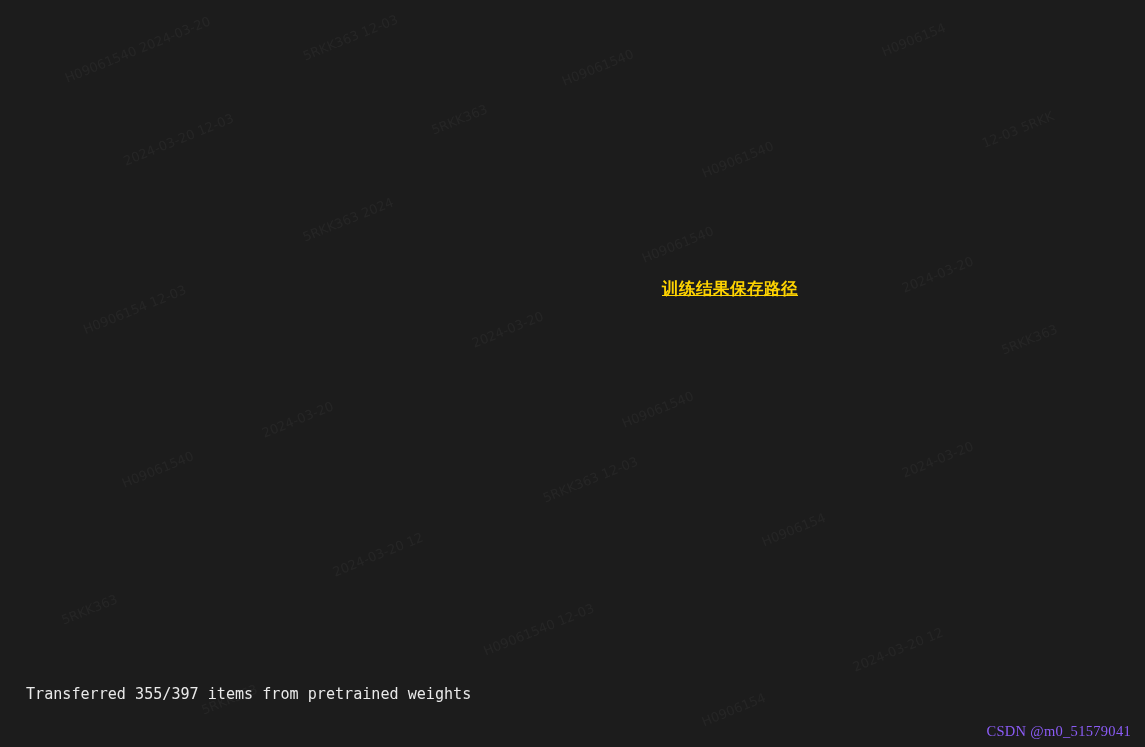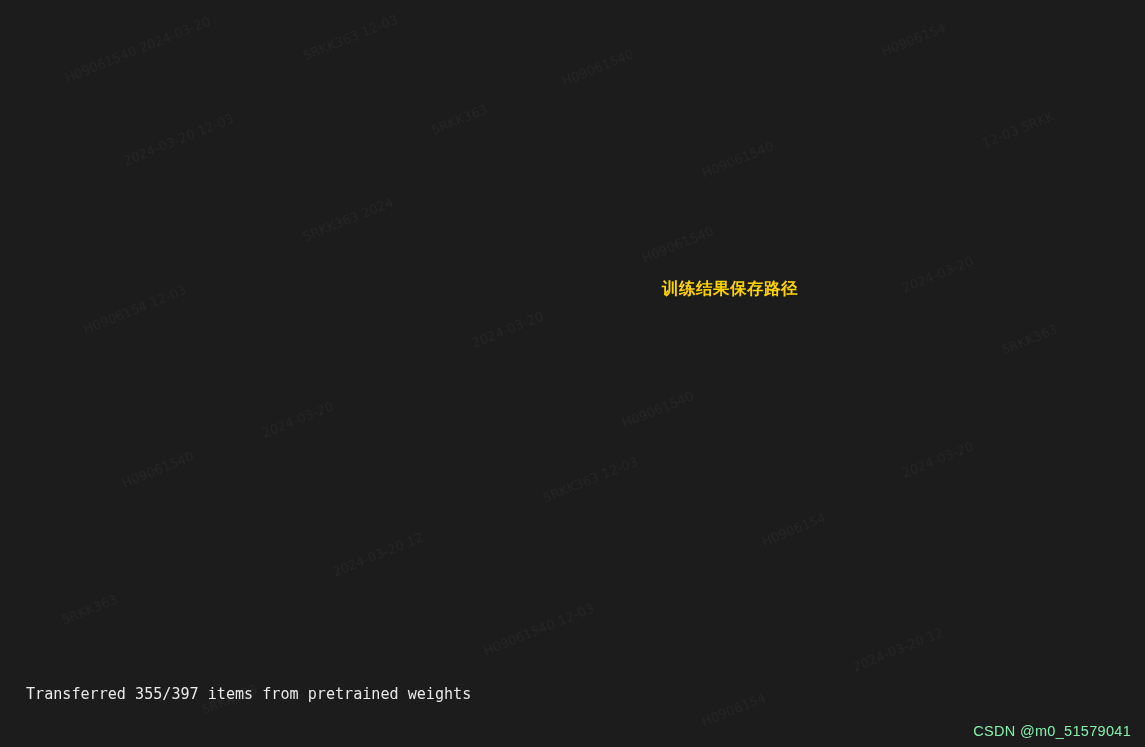--- a/index.html
+++ b/index.html
@@ -40,29 +40,30 @@
     position: absolute;
     left: 662px;
     top: 279px;
     color: #ffd400;
     font-family: "DejaVu Sans", "Liberation Sans", sans-serif;
     font-size: 16.5px;
     font-weight: bold;
     letter-spacing: 0.5px;
     white-space: pre;
     z-index: 5;
+    text-decoration: underline;
   }
 
   
   .csdn {
     position: absolute;
     right: 14px;
     bottom: 6px;
-    color: #86efac;
-    font-family: Liberation Sans, sans-serif;
+    color: #8b5cf6;
+    font-family: Liberation Serif, serif;
     font-size: 14.5px;
     letter-spacing: 0.3px;
     z-index: 6;
   }
 
   
   .wm {
     position: absolute;
     color: rgba(255,255,255,0.045);
     font-family: "DejaVu Sans", "Liberation Sans", sans-serif;

